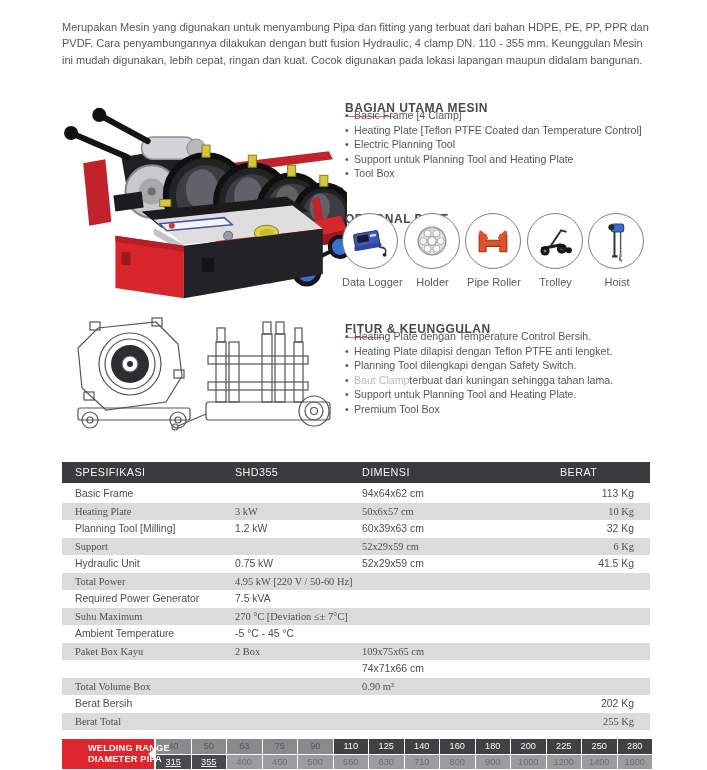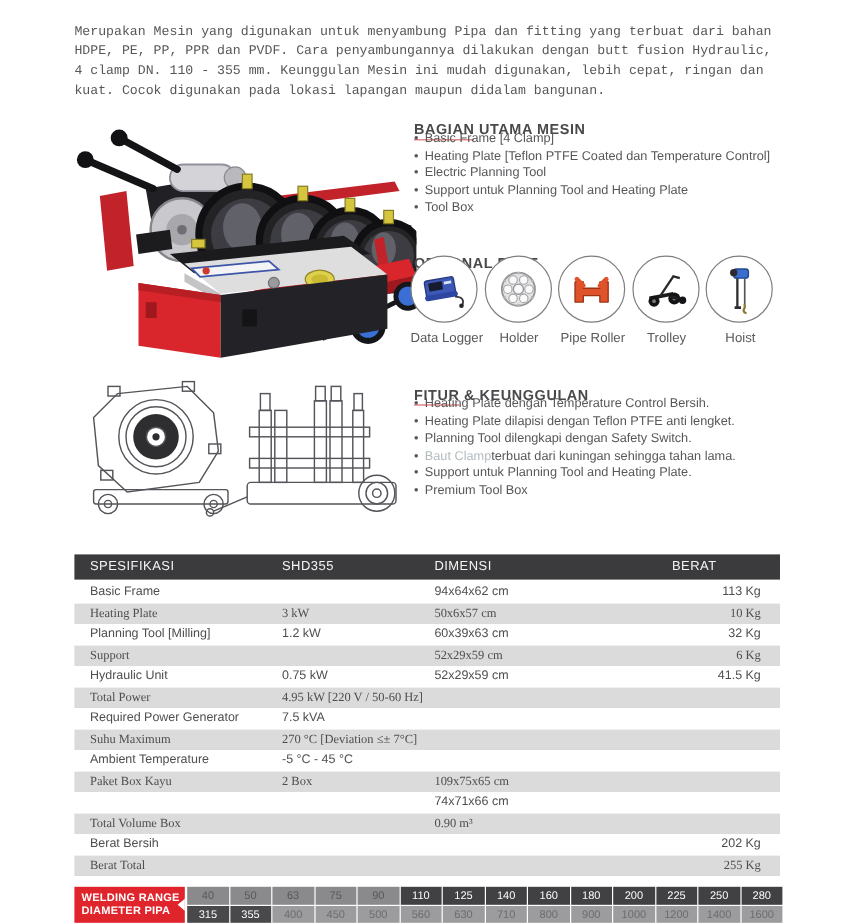--- a/index.html
+++ b/index.html
@@ -10,21 +10,21 @@
     --cell-gray-2:#9c9c9e;
     --cell-dark:#414143;
   }
   *{box-sizing:border-box;}
   html,body{margin:0;padding:0;background:#fff;}
   .page{
     position:relative;width:707px;height:770px;background:#fff;
     font-family:"Liberation Sans",sans-serif;overflow:hidden;
   }
   
-  .intro{position:absolute;left:62px;top:8px;width:588px;font-size:11px;line-height:16.4px;color:#57575a;font-family:Liberation Mono, monospace;}
+  .intro{position:absolute;left:62px;top:8px;width:588px;font-size:11px;line-height:16.4px;color:#57575a;}
   
   .sec-heading{position:absolute;left:345px;font-size:12px;letter-spacing:.5px;color:#49494b;}
   .first-word{border-bottom:1.5px solid #d96b68;padding-bottom:1px;}
   
   .bullets{position:absolute;left:345px;width:322px;font-size:10.6px;line-height:14.6px;color:#57575a;}
   .bullet-item{display:flex;white-space:nowrap;}
   .bullet-item .dot{width:9px;flex:none;}
   .muted{color:#b3bbbf;}
   
   .optional-row{position:absolute;left:342px;top:213px;display:flex;gap:3.5px;}
@@ -43,31 +43,31 @@
   .spec-header .c1{padding-left:13px;}
   .spec-header .c4{text-align:left;padding-right:16px;}
   .spec-rows{margin-top:2px;}
   .spec-row{display:grid;grid-template-columns:173px 127px 198px 90px;height:17.5px;line-height:17.5px;color:#4e4e50;}
   .spec-row.shaded{background:var(--row-gray);font-family:Liberation Serif, serif;}
   .spec-row .c1{padding-left:13px;}
   .spec-row .c4{text-align:right;padding-right:16px;}
   
   .weld{position:absolute;left:62px;top:739px;width:590px;height:30px;display:flex;}
   .weld-label{width:92px;flex:none;background:var(--red);color:#fff;font-size:9.2px;font-weight:bold;
-    letter-spacing:.2px;display:flex;flex-direction:column;justify-content:center;padding-left:6px;position:relative;}
+    letter-spacing:.2px;display:flex;flex-direction:column;justify-content:center;padding-left:26px;position:relative;}
   .weld-label .ln{line-height:11.5px;white-space:nowrap;}
   .weld-label::after{content:"";position:absolute;right:0;top:50%;margin-top:-5px;
     border-top:5px solid transparent;border-bottom:5px solid transparent;border-right:6px solid #fff;}
   .weld-cells{flex:1;margin-left:2px;display:flex;flex-direction:column;gap:1px;}
   .weld-row{flex:1;display:flex;gap:1px;}
   .weld-cell{flex:1;display:flex;align-items:center;justify-content:center;font-size:9.2px;}
   .weld-row.r1 .weld-cell{background:var(--cell-gray-1);color:#58585a;}
   .weld-row.r1 .weld-cell.hl{background:var(--cell-dark);color:#fbfbfb;}
   .weld-row.r2 .weld-cell{background:var(--cell-gray-2);color:#6c6c6e;}
-  .weld-row.r2 .weld-cell.hl{background:#49494b;color:#fbfbfb;}
+  .weld-row.r2 .weld-cell.hl{background:#49494b;color:#fbfbfb;text-decoration:underline;}
 </style>
 </head>
 <body>
 
 <div class="page">
 
   <p class="intro">Merupakan Mesin yang digunakan untuk menyambung Pipa dan fitting yang terbuat dari bahan HDPE, PE, PP, PPR dan PVDF. Cara penyambungannya dilakukan dengan butt fusion Hydraulic, 4 clamp DN. 110 - 355 mm. Keunggulan Mesin ini mudah digunakan, lebih cepat, ringan dan kuat. Cocok digunakan pada lokasi lapangan maupun didalam bangunan.</p>
 
   <div class="photo">
     <svg viewBox="0 0 290 200" width="292" height="203">

